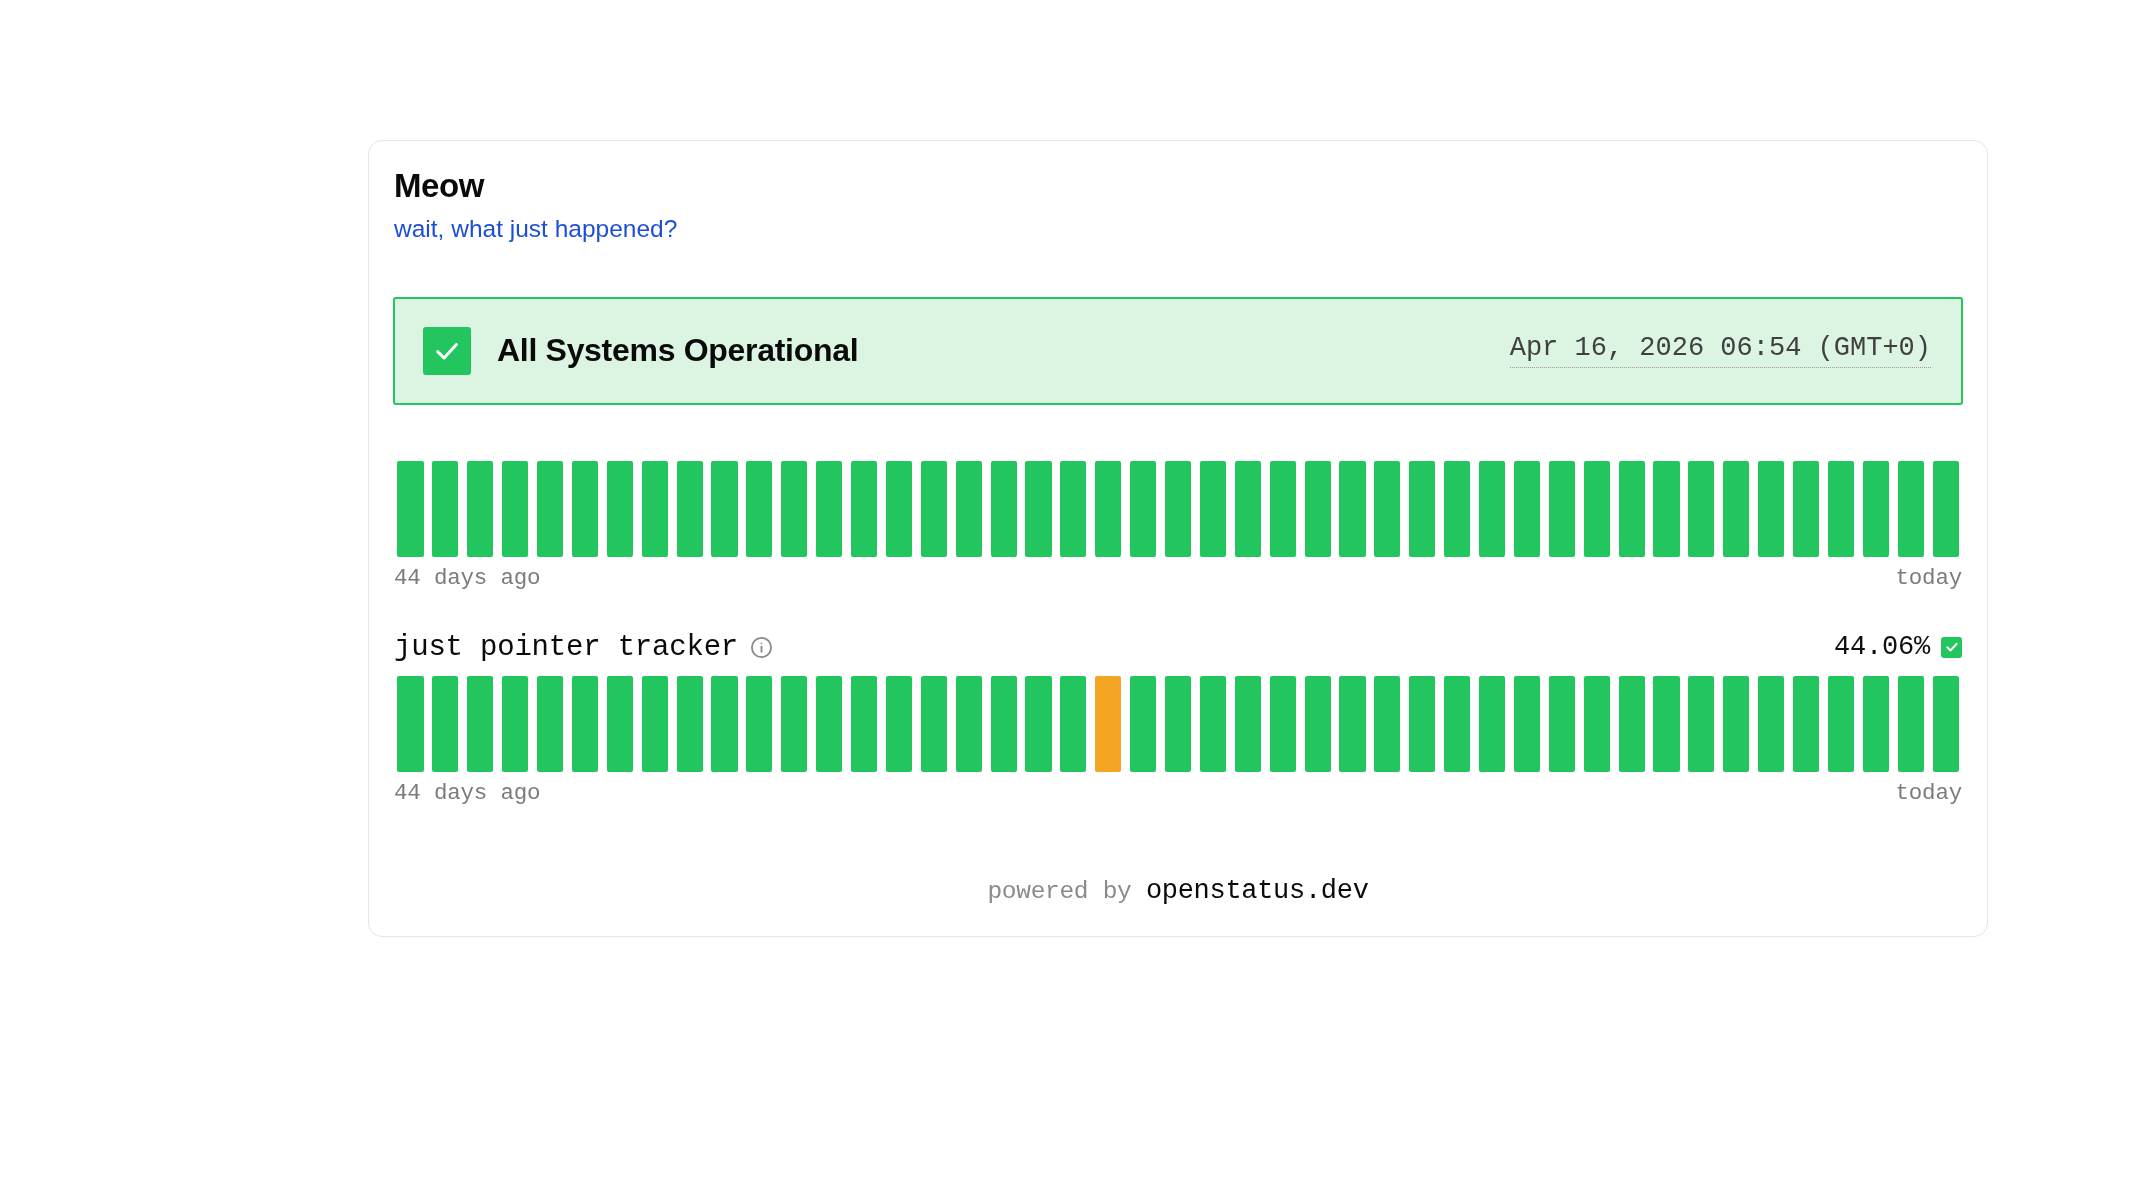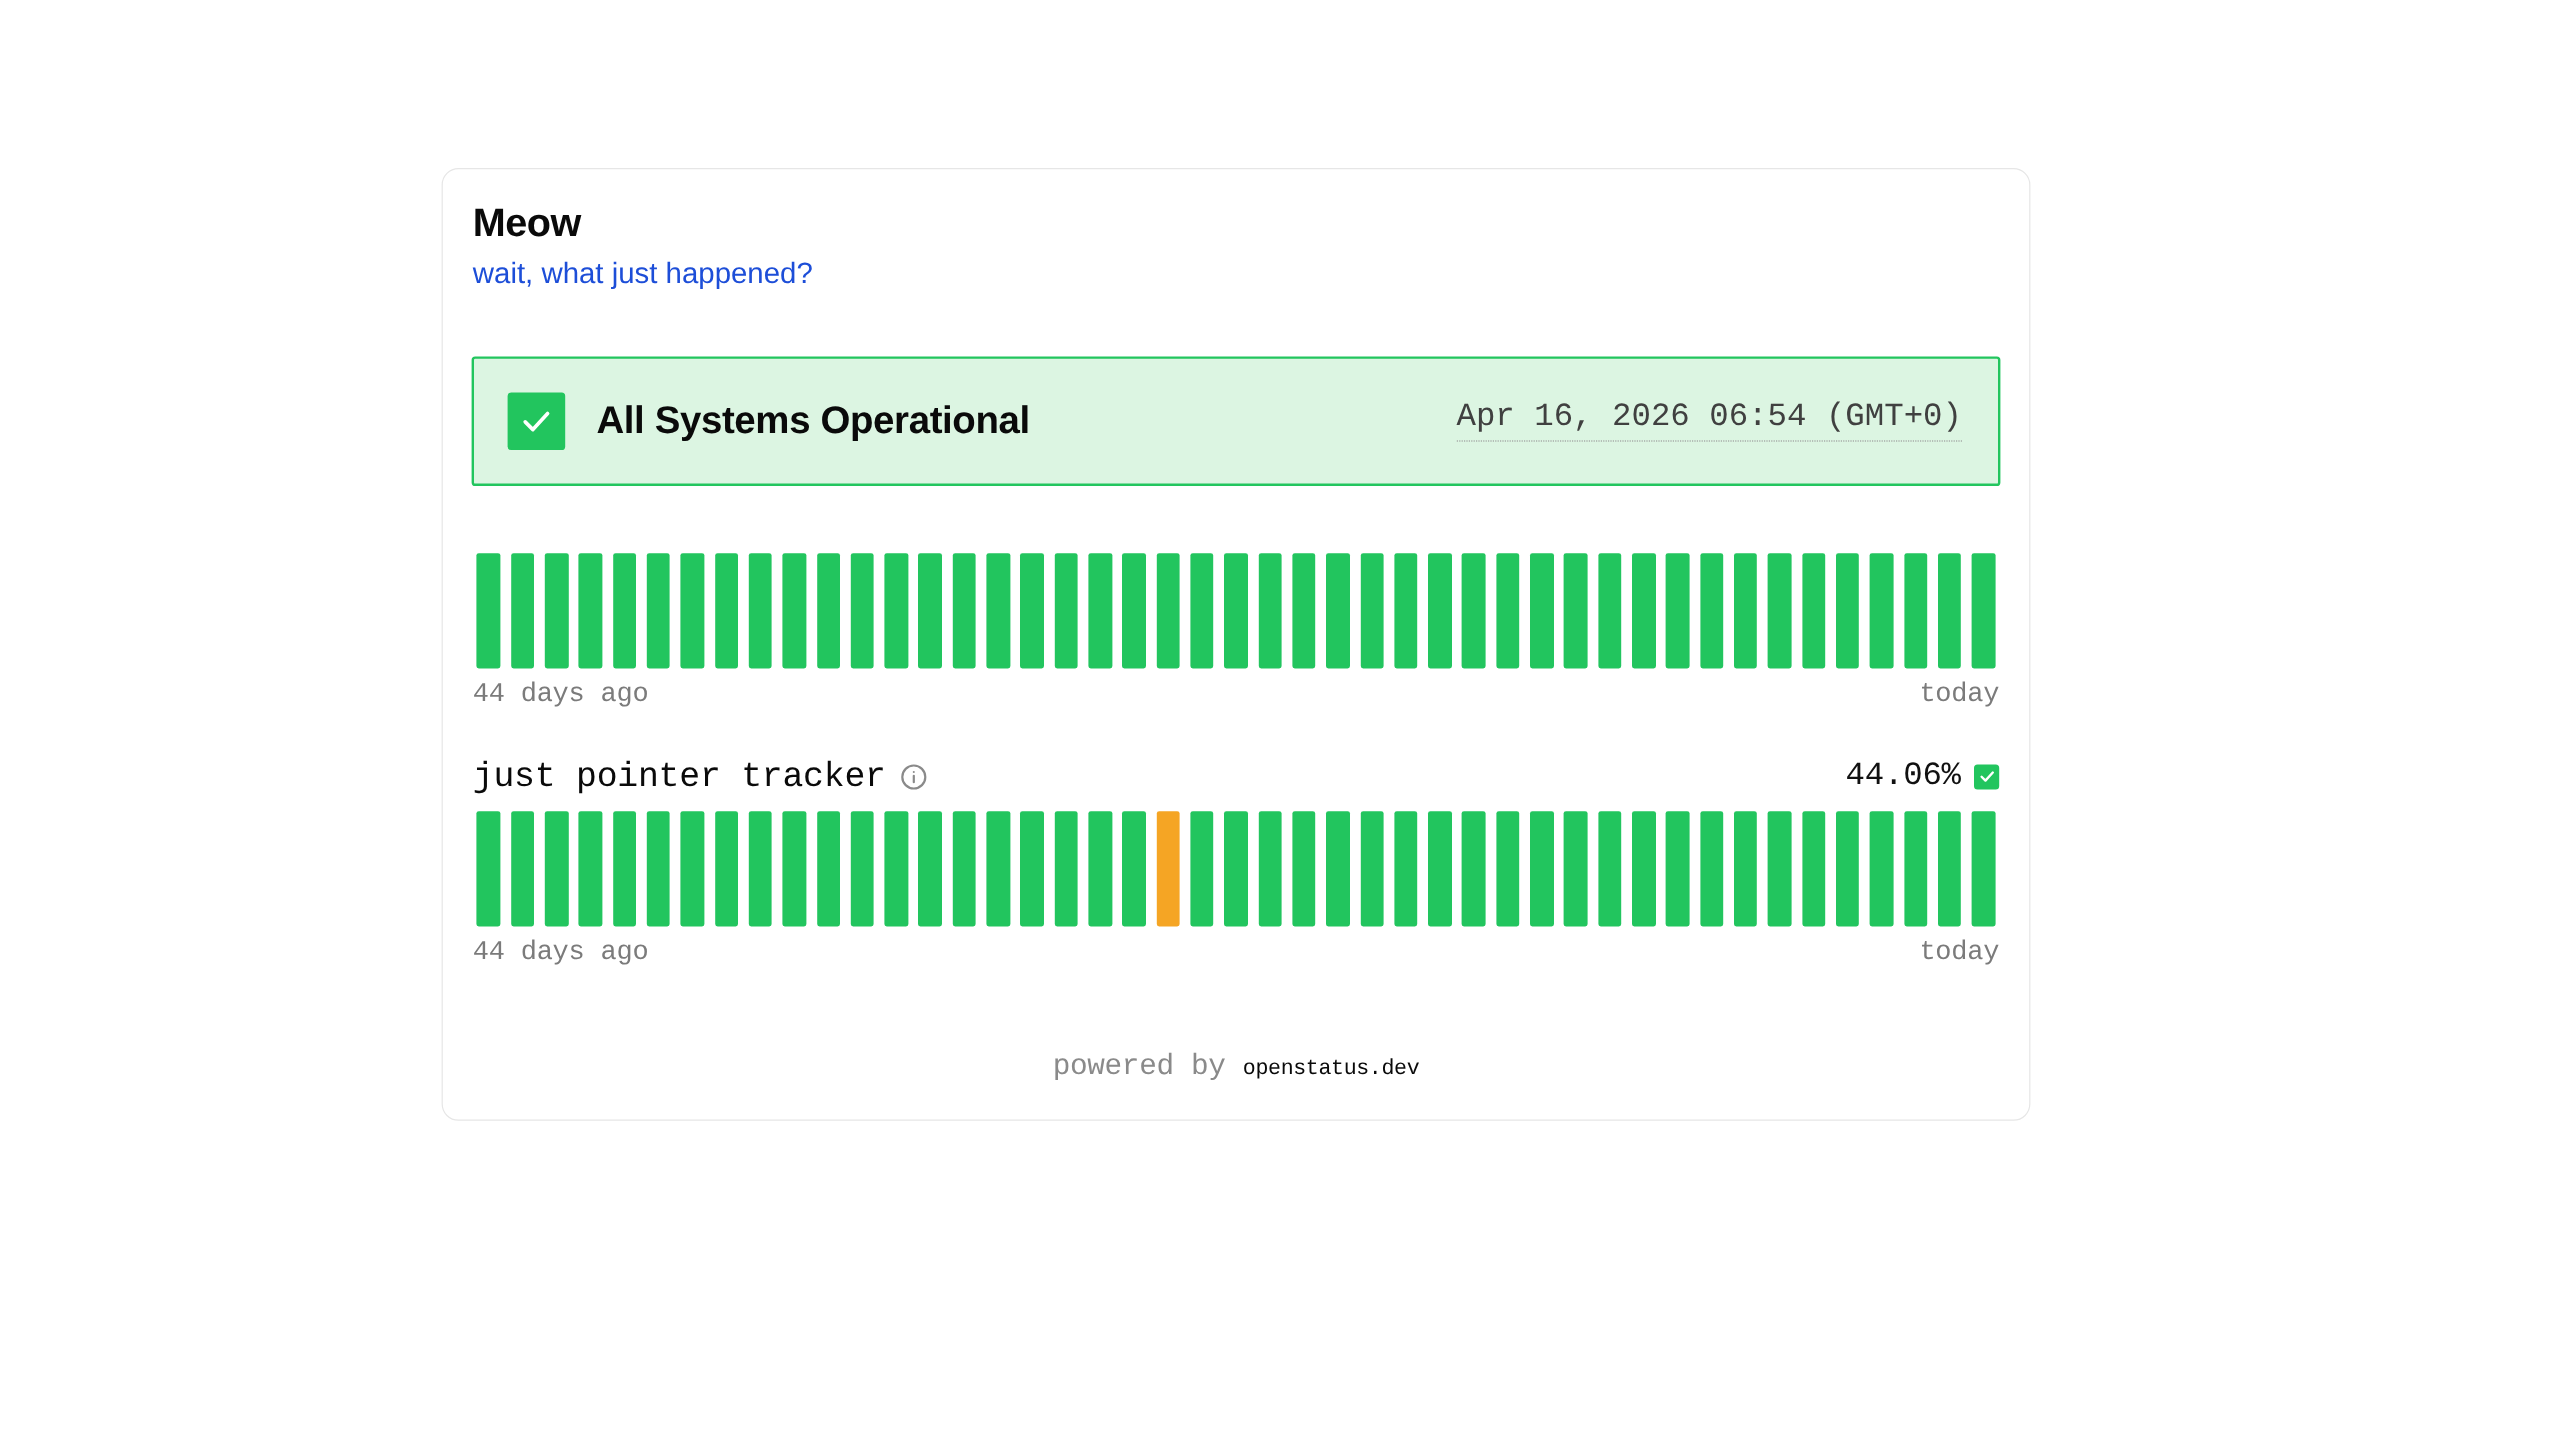--- a/index.html
+++ b/index.html
@@ -20,21 +20,21 @@
     width: 2140px;
     height: 1204px;
     background: #ffffff;
   }
 
   
   .status-card {
     position: absolute;
     left: 368px;
     top: 140px;
-    width: 1324px;
+    width: 1620px;
     box-sizing: border-box;
     background: #ffffff;
     border: 1.6px solid #e6e6e6;
     border-radius: 14px;
     padding: 26px 24px 26px 24px;
   }
 
   
   .card-header {
     padding: 0 0 0 1px;
@@ -207,21 +207,21 @@
     padding-bottom: 4px;
   }
   .footer-powered {
     font-family: "Liberation Mono", monospace;
     font-size: 24.5px;
     color: #8a8a8a;
     letter-spacing: -0.3px;
   }
   .footer-brand {
     font-family: "Liberation Mono", monospace;
-    font-size: 18px;
+    font-size: 27px;
     color: #0a0a0a;
     letter-spacing: -0.3px;
     text-decoration: none;
   }
 </style>
 </head>
 <body>
 
 <div class="page">
 

